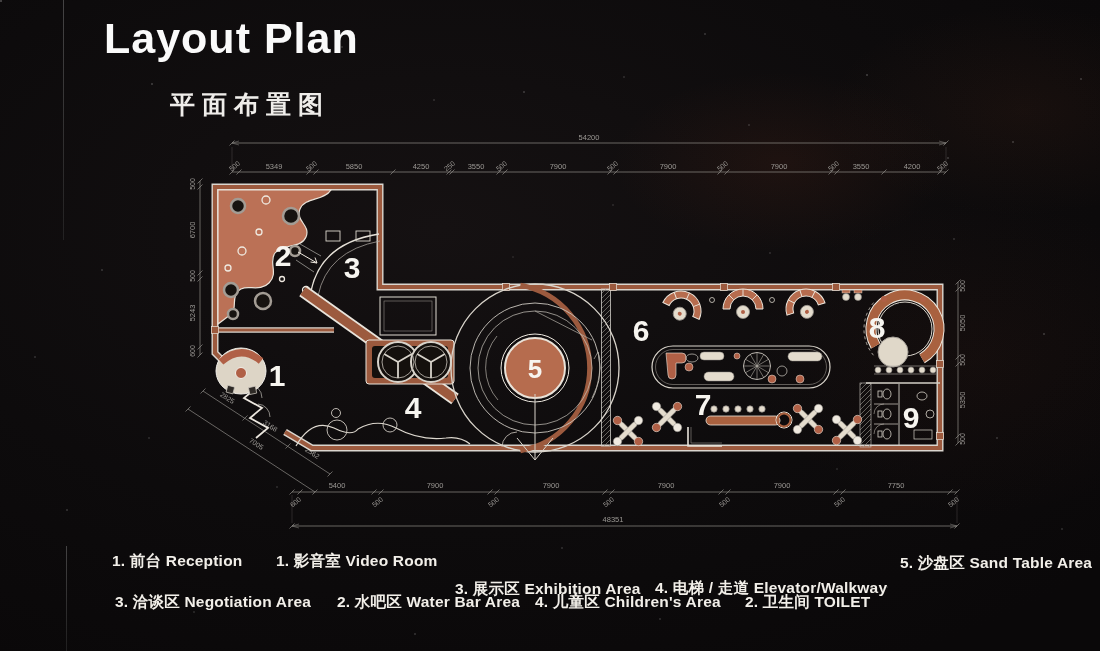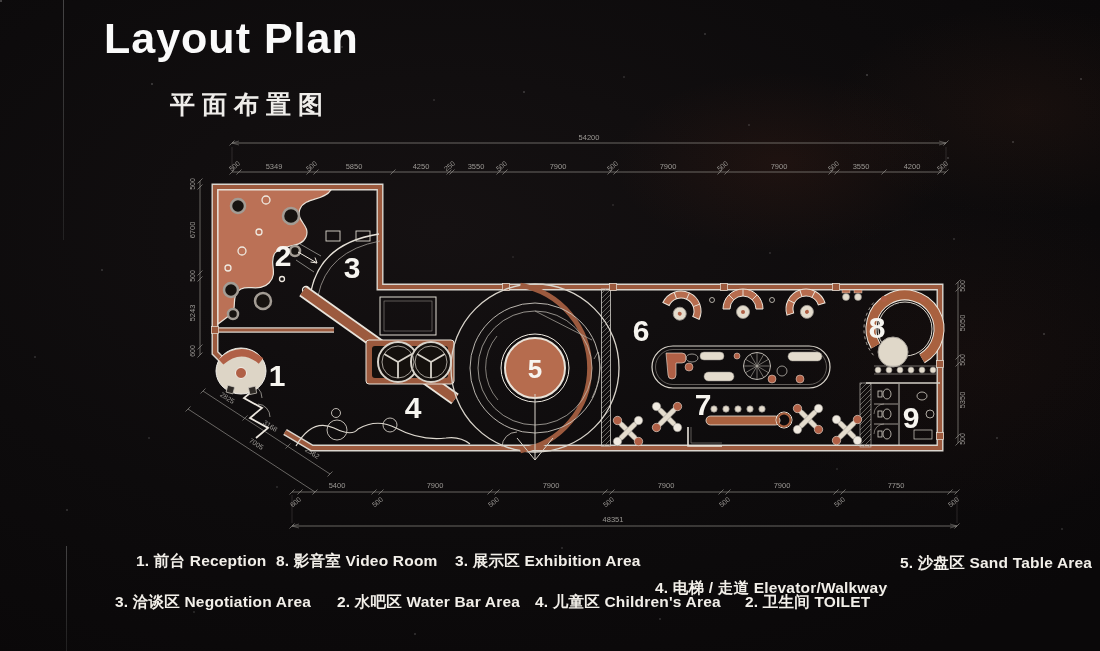--- a/index.html
+++ b/index.html
@@ -399,23 +399,23 @@
     <text class="room" x="413" y="418">4</text>
     <text class="room" x="535" y="378" style="font-size:26px">5</text>
     <text class="room" x="641" y="341">6</text>
     <text class="room" x="703" y="415">7</text>
     <text class="room" x="877" y="338">8</text>
     <text class="room" x="911" y="428">9</text>
   </svg>
 
 
   <div>
-    <span class="legend-item" style="left:136px;top:551px">1. 前台 Reception</span>
-    <span class="legend-item" style="left:276px;top:551px">8. 影音室 Video Room</span>
-    <span class="legend-item" style="left:455px;top:551px">3. 展示区 Exhibition Area</span>
+    <span class="legend-item" style="left:112px;top:551px">1. 前台 Reception</span>
+    <span class="legend-item" style="left:276px;top:551px">1. 影音室 Video Room</span>
+    <span class="legend-item" style="left:455px;top:579px">3. 展示区 Exhibition Area</span>
     <span class="legend-item" style="left:655px;top:578px">4. 电梯 / 走道 Elevator/Walkway</span>
     <span class="legend-item" style="left:900px;top:553px">5. 沙盘区 Sand Table Area</span>
     <span class="legend-item" style="left:115px;top:592px">3. 洽谈区 Negotiation Area</span>
     <span class="legend-item" style="left:337px;top:592px">2. 水吧区 Water Bar Area</span>
     <span class="legend-item" style="left:535px;top:592px">4. 儿童区 Children's Area</span>
     <span class="legend-item" style="left:745px;top:592px">2. 卫生间 TOILET</span>
   </div>
 </div>
 
 </body></html>

